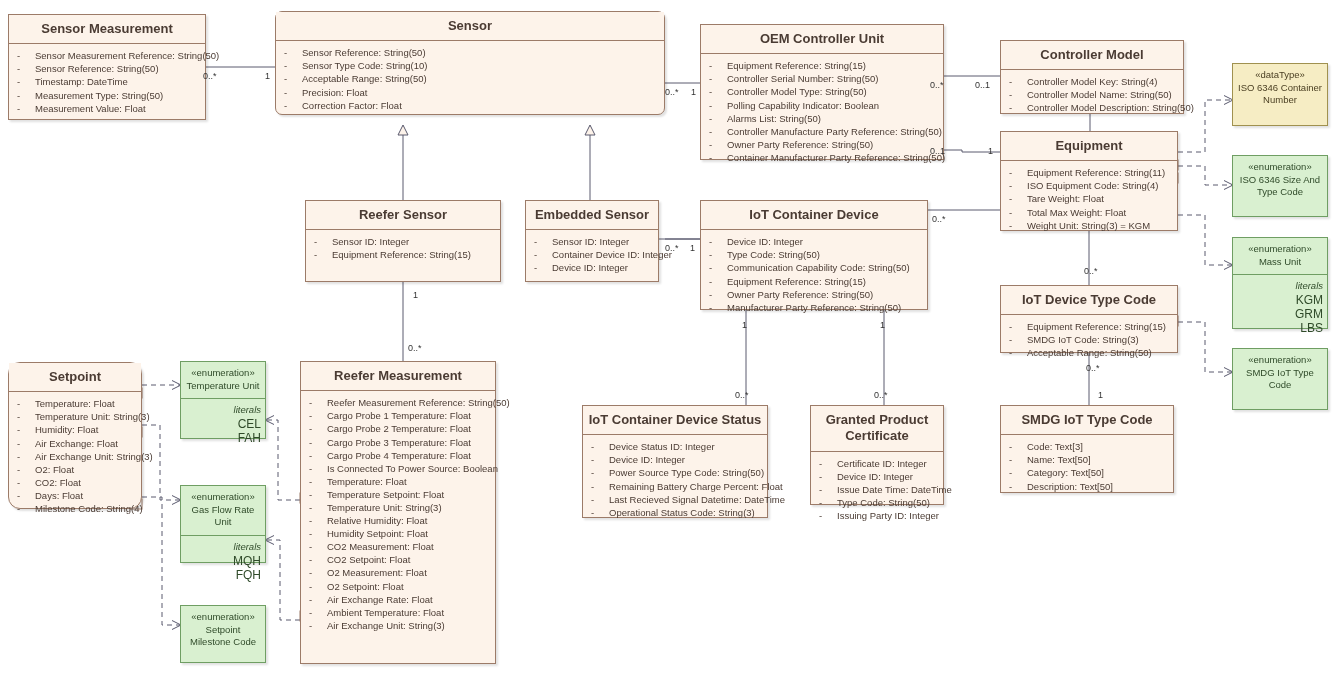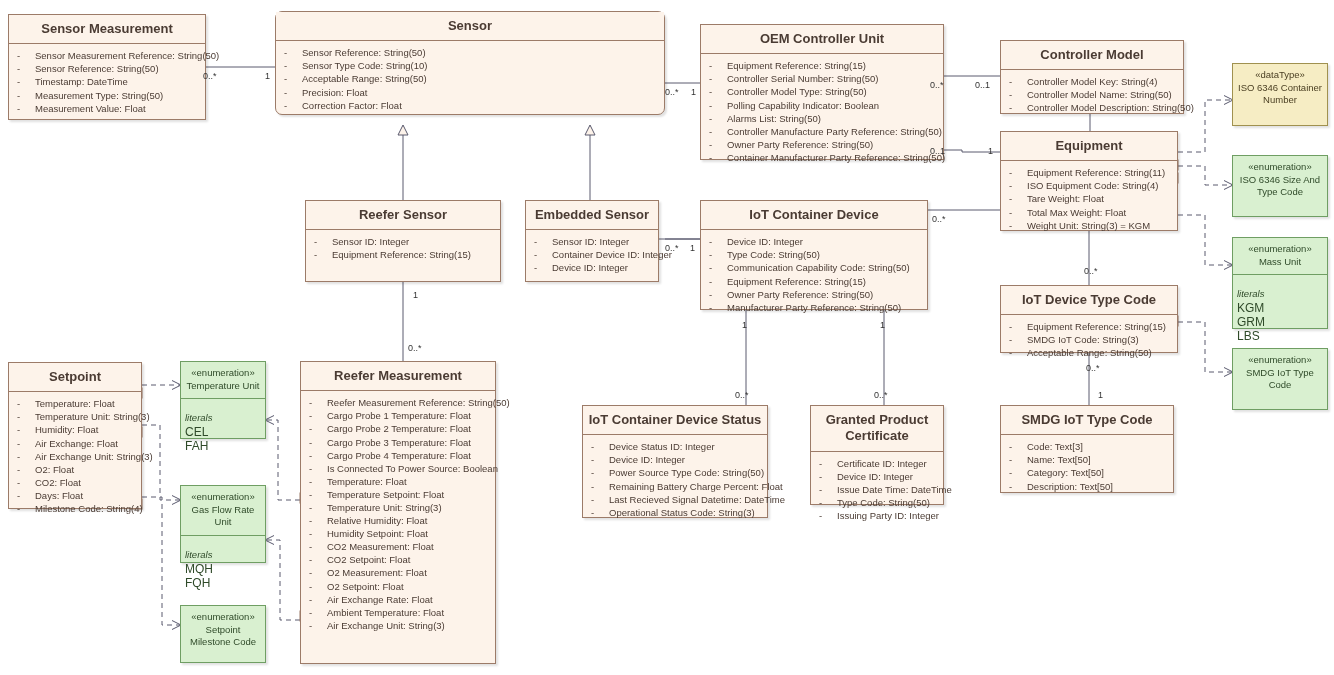--- a/index.html
+++ b/index.html
@@ -72,22 +72,22 @@
     display: block;
     font-weight: normal;
   }
   .uml-enum .title-band .nm {
     display: block;
     font-weight: normal;
     text-align: center;
   }
   .uml-enum .lit-band {
     border-top: 1px solid #6f9e63;
-    padding: 12px 4px 6px 4px;
-    text-align: left;
+    padding: 4px 4px 6px 4px;
+    text-align: right;
   }
   .uml-enum .lit-head {
     font-size: 9.5px;
     font-style: italic;
     color: #2f4a29;
     line-height: 14px;
   }
   .uml-enum .lit {
     font-size: 12px;
     color: #2f4a29;
@@ -268,21 +268,21 @@
         </div>
       </div>
       <div class="uml-class" style="left: 1000px; top: 285px; width: 178px; height: 68px;">
         <div class="title-band">IoT Device Type Code</div>
         <div class="attr-band">
           <div class="attr"><span class="vis">-</span><span>Equipment Reference: String(15)</span></div>
           <div class="attr"><span class="vis">-</span><span>SMDG IoT Code: String(3)</span></div>
           <div class="attr"><span class="vis">-</span><span>Acceptable Range: String(50)</span></div>
         </div>
       </div>
-      <div class="uml-class" style="left: 8px; top: 362px; width: 134px; height: 147px;">
+      <div class="uml-class" style="left: 8px; top: 362px; width: 134px; height: 147px; border-radius: 12px;">
         <div class="title-band">Setpoint</div>
         <div class="attr-band">
           <div class="attr"><span class="vis">-</span><span>Temperature: Float</span></div>
           <div class="attr"><span class="vis">-</span><span>Temperature Unit: String(3)</span></div>
           <div class="attr"><span class="vis">-</span><span>Humidity: Float</span></div>
           <div class="attr"><span class="vis">-</span><span>Air Exchange: Float</span></div>
           <div class="attr"><span class="vis">-</span><span>Air Exchange Unit: String(3)</span></div>
           <div class="attr"><span class="vis">-</span><span>O2: Float</span></div>
           <div class="attr"><span class="vis">-</span><span>CO2: Float</span></div>
           <div class="attr"><span class="vis">-</span><span>Days: Float</span></div>

